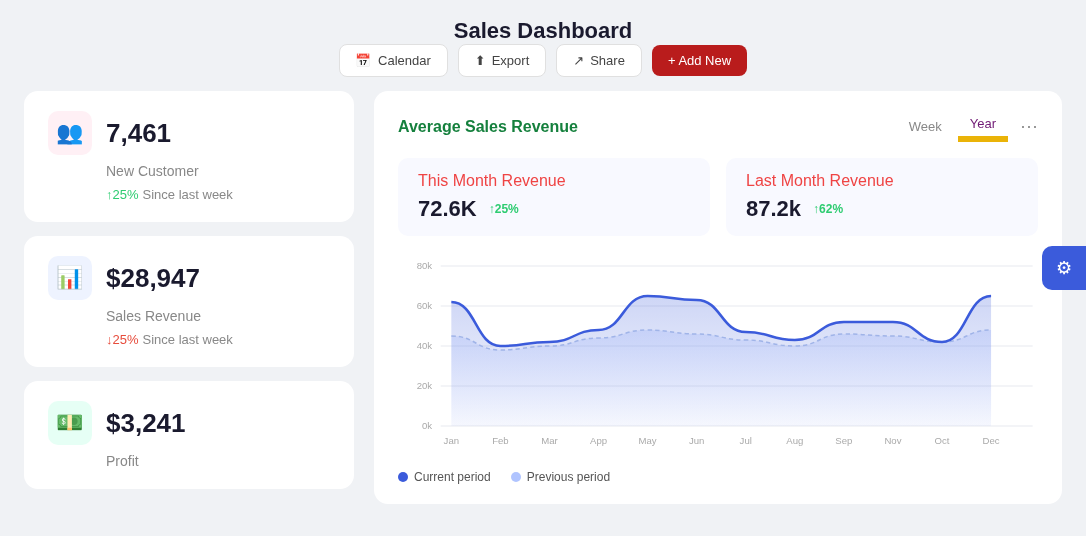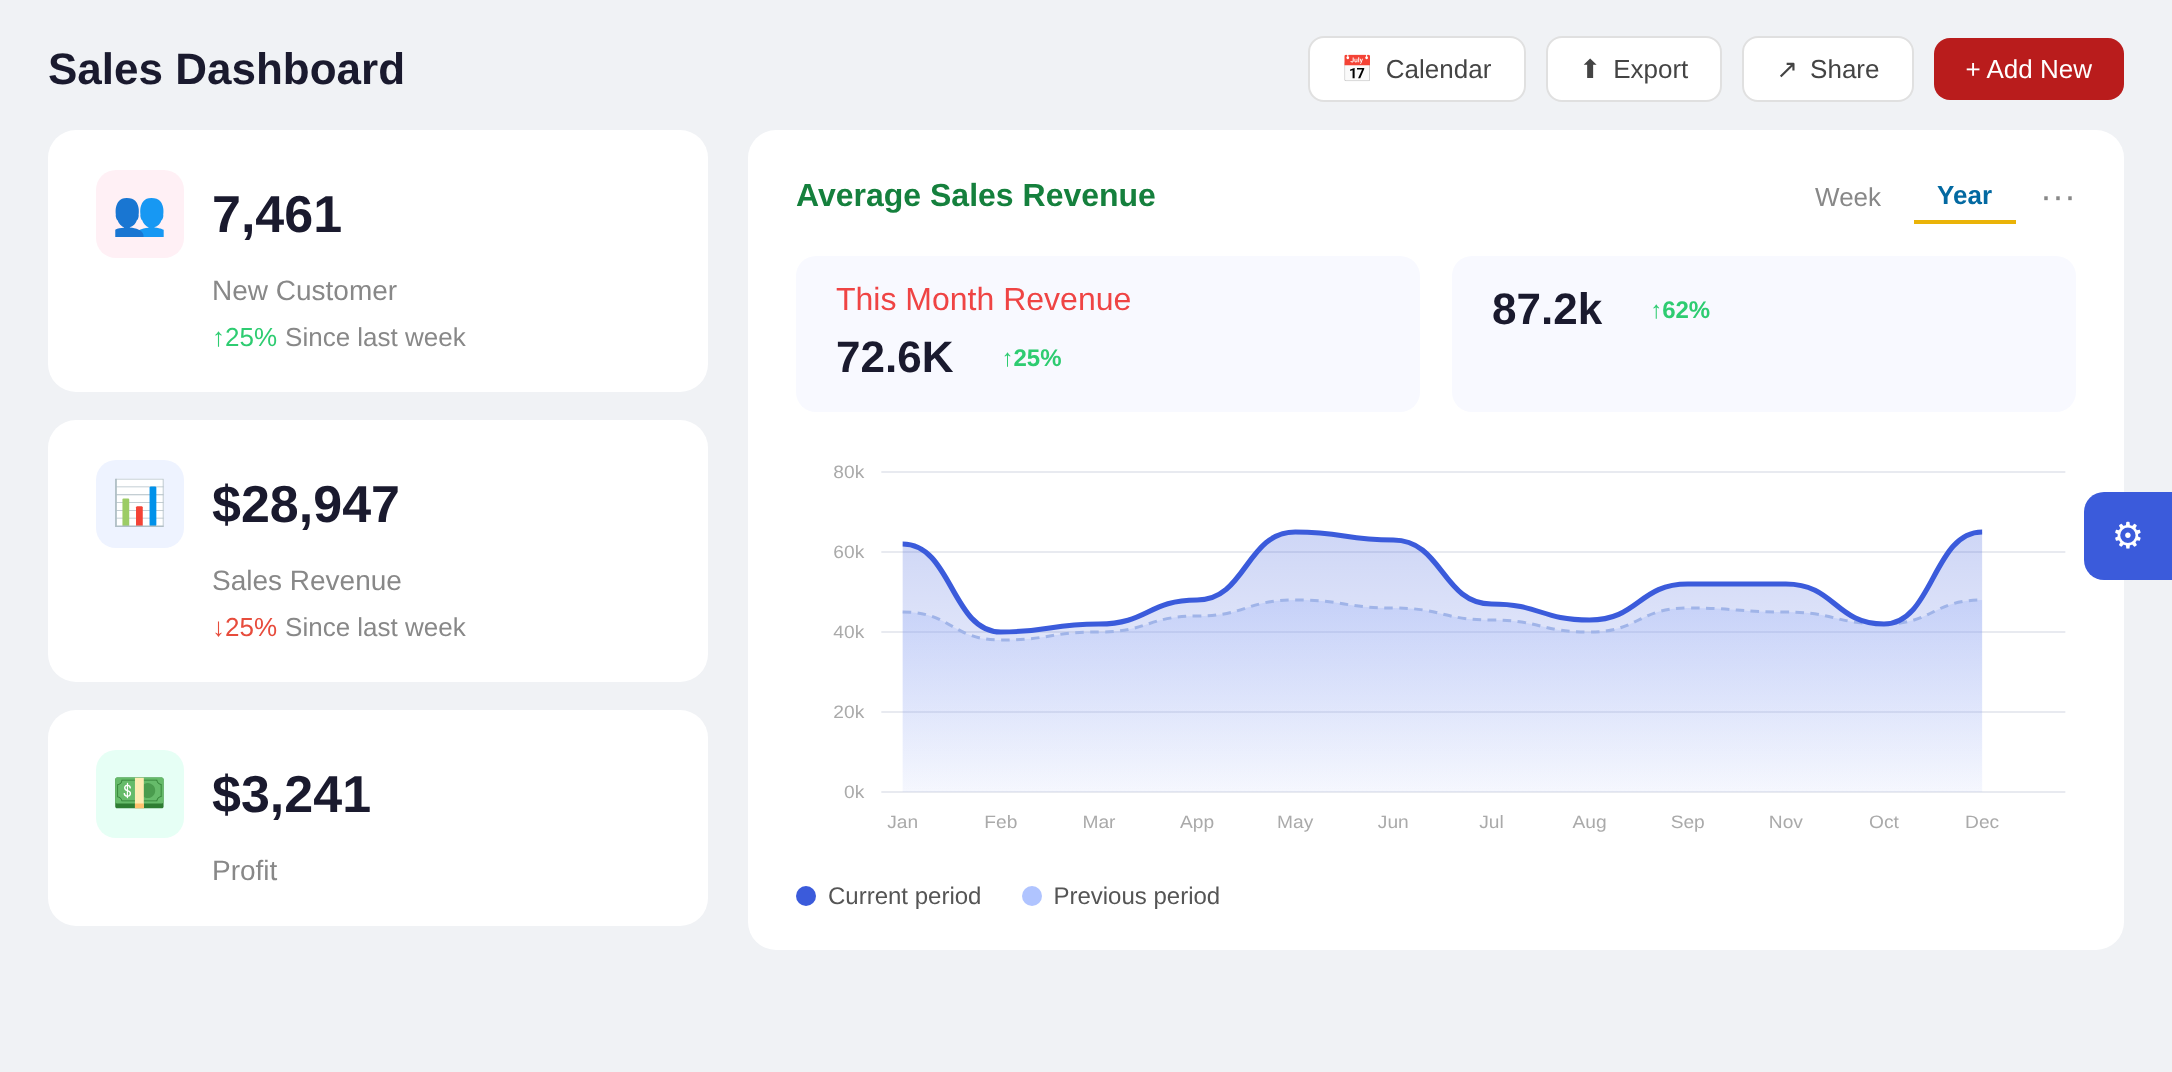--- a/index.html
+++ b/index.html
@@ -10,20 +10,21 @@
       min-height: 536px;
       overflow: hidden;
     }
 
     .header {
       display: flex;
       align-items: center;
       justify-content: space-between;
       padding: 18px 24px 14px 24px;
       background: #f0f2f5;
+      flex-direction: column;
     }
 
     .header-title {
       font-size: 22px;
       font-weight: 700;
       color: #1a1a2e;
     }
 
     .header-actions {
       display: flex;
@@ -149,23 +150,23 @@
       padding: 5px 12px;
       border-radius: 6px;
       font-size: 13px;
       color: #888;
       cursor: pointer;
       border: none;
       background: none;
     }
 
     .chart-tab.active {
-      color: #0369a1;
-      font-weight: 700;
-      border-bottom: 2px solid #eab308;
+      color: #701a75;
+      font-weight: 400;
+      border-bottom: 6px solid #eab308;
       border-radius: 0;
     }
 
     .chart-more {
       font-size: 18px;
       color: #888;
       cursor: pointer;
       margin-left: 8px;
     }
 
@@ -184,21 +185,21 @@
 
     .rev-card-label {
       font-size: 16px;
       color: #ef4444;
       margin-bottom: 6px;
     }
 
     .rev-card-value-row {
       display: flex;
       align-items: center;
-      gap: 24px;
+      gap: 12px;
     }
 
     .rev-card-value {
       font-size: 22px;
       font-weight: 700;
       color: #1a1a2e;
     }
 
     .rev-badge {
       font-size: 12px;
@@ -323,20 +324,21 @@
 
     <div class="revenue-cards">
       <div class="rev-card">
         <div class="rev-card-label">This Month Revenue</div>
         <div class="rev-card-value-row">
           <span class="rev-card-value">72.6K</span>
           <span class="rev-badge">↑25%</span>
         </div>
       </div>
       <div class="rev-card">
+        <div class="rev-card-label">Last Month Revenue</div>
         <div class="rev-card-value-row">
           <span class="rev-card-value">87.2k</span>
           <span class="rev-badge">↑62%</span>
         </div>
       </div>
     </div>
 
     <div class="chart-area">
       <svg id="main-chart" width="100%" height="200" viewBox="0 0 600 200" preserveAspectRatio="none">
 

